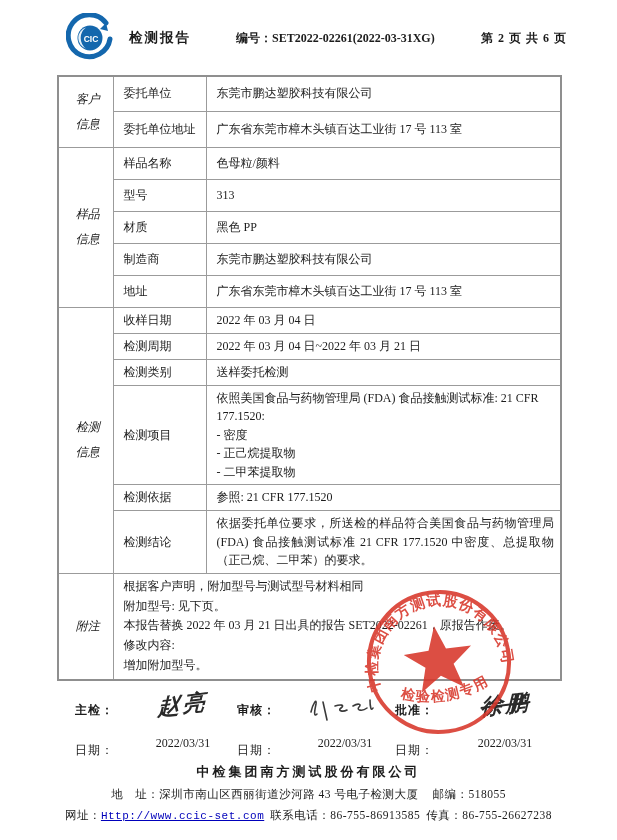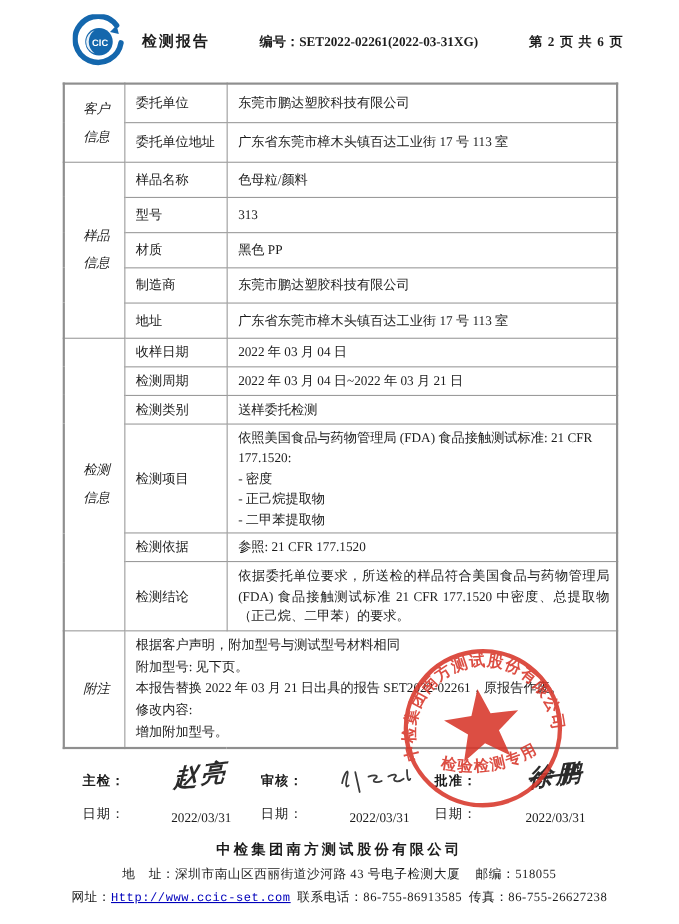--- a/index.html
+++ b/index.html
@@ -72,21 +72,21 @@
     pointer-events:none;
   }
 
   
   .sigs {
     position:absolute; left:57px; top:688px; width:503px; height:70px;
     font-size:12px;
   }
   .sig-col { position:absolute; top:0; height:70px; }
   .sig-col .lbl { position:absolute; top:14px; left:0; font-weight:bold; letter-spacing:1px;text-align:center; }
-  .sig-col .dlbl { position:absolute; top:44px; left:0; letter-spacing:1px; }
+  .sig-col .dlbl { position:absolute; top:54px; left:0; letter-spacing:1px; }
   .sig-col .date { position:absolute; top:48px; left:58px; width:100px; text-align:center; }
   .sig-name {
     position:absolute; top:2px; left:55px; width:105px; text-align:center;
     font-size:22px; font-weight:bold; font-style:italic;
     transform:rotate(-7deg) skewX(-8deg);
     letter-spacing:3px; color:#2a2a2a;
   }
   .sig-scribble { position:absolute; top:4px; left:60px; }
   .col-a { left:18px;  width:160px; }
   .col-b { left:180px; width:160px; }

